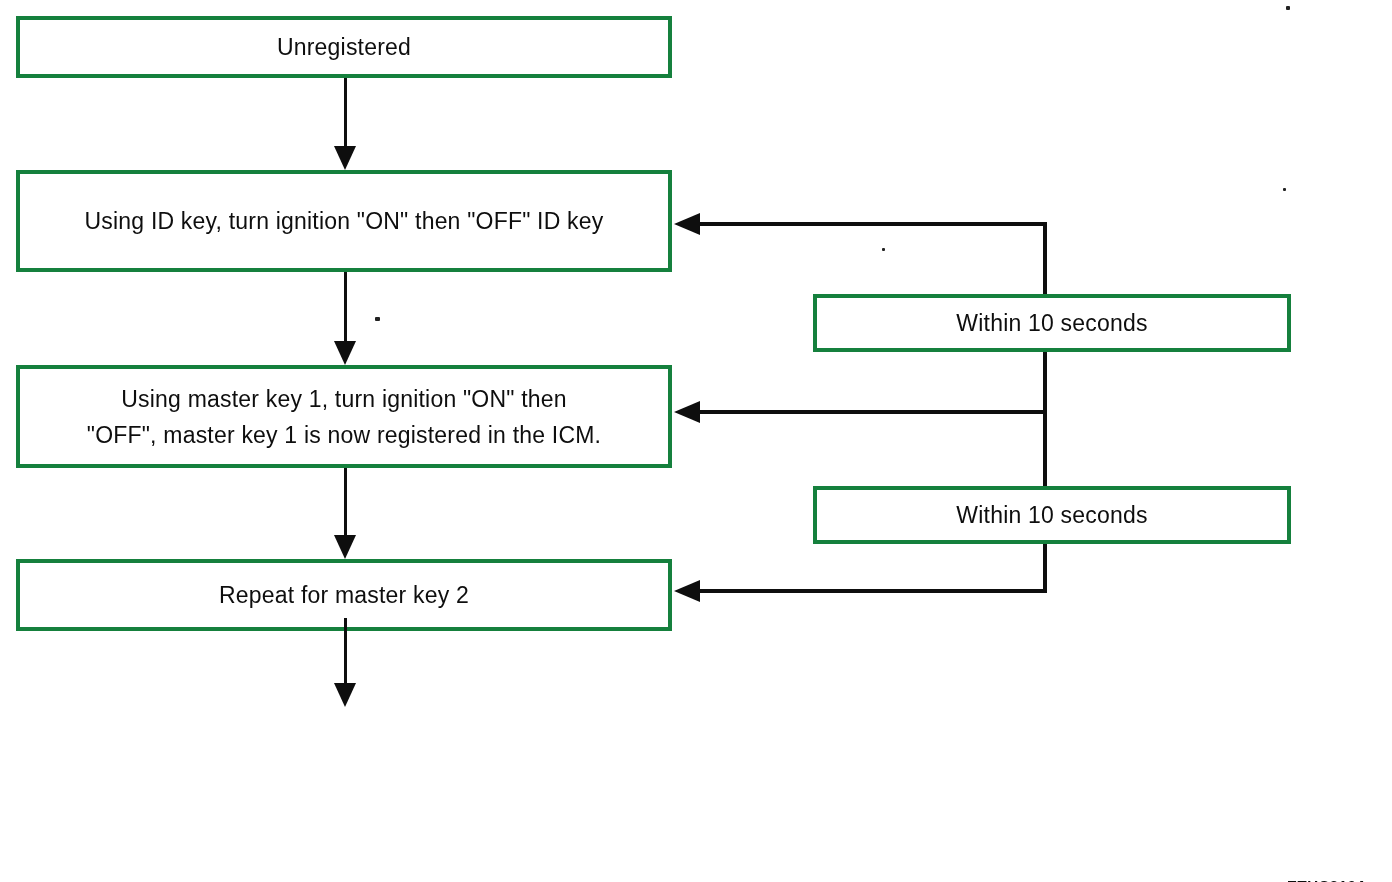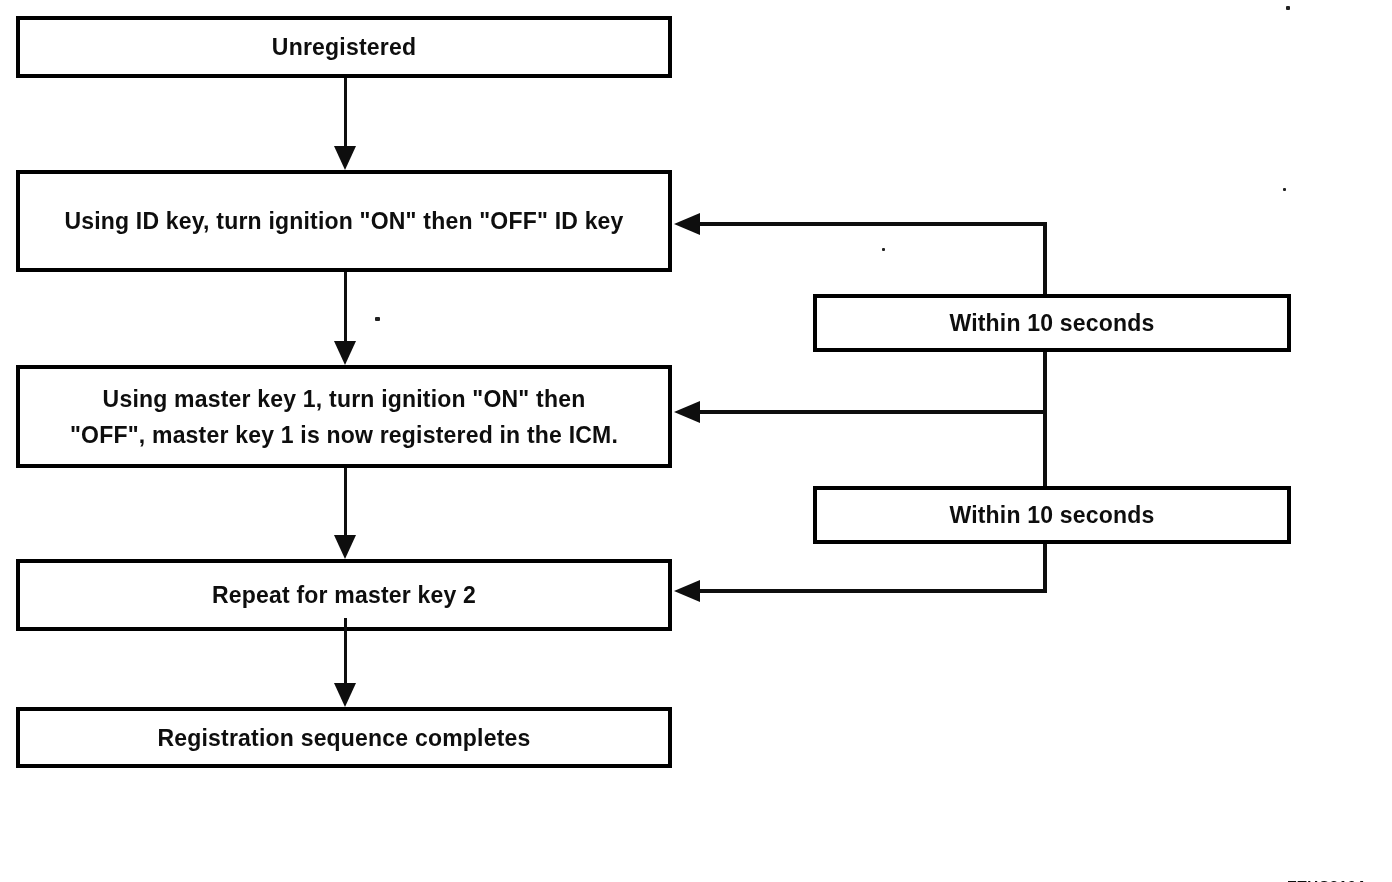--- a/index.html
+++ b/index.html
@@ -8,29 +8,29 @@
     width: 1392px;
     height: 882px;
     background: #ffffff;
     font-family: "Liberation Sans", sans-serif;
     color: #0e0e0e;
     overflow: hidden;
   }
   .box {
     position: absolute;
     box-sizing: border-box;
-    border: 4px solid #000000;
+    border: 4px solid #15803d;
     background: #ffffff;
     display: flex;
     flex-direction: column;
     align-items: center;
     justify-content: center;
     text-align: center;
     font-size: 23px;
-    font-weight: bold;
+    font-weight: normal;
     line-height: 36px;
     letter-spacing: 0.2px;
   }
   .step-box  { left: 16px;  width: 656px; }
   .time-box  { left: 813px; width: 478px; z-index: 2; }
   .step-1 { top: 16px;  height: 62px;  }
   .step-2 { top: 170px; height: 102px; text-align: center; }
   .step-3 { top: 365px; height: 103px; }
   .step-4 { top: 559px; height: 72px;  }
   .step-5 { top: 707px; height: 61px;  }
@@ -89,23 +89,20 @@
 
   <div class="box step-box step-3">
     <div>Using master key 1, turn ignition "ON" then</div>
     <div>"OFF", master key 1 is now registered in the ICM.</div>
   </div>
 
   <div class="box step-box step-4">
     <div>Repeat for master key 2</div>
   </div>
 
-  <div class="box step-box step-5">
-    <div>Registration sequence completes</div>
-  </div>
 
   <div class="box time-box time-1">
     <div>Within 10 seconds</div>
   </div>
 
   <div class="box time-box time-2">
     <div>Within 10 seconds</div>
   </div>
 
   <div class="vstem" style="top:78px;  height:70px;"></div>

